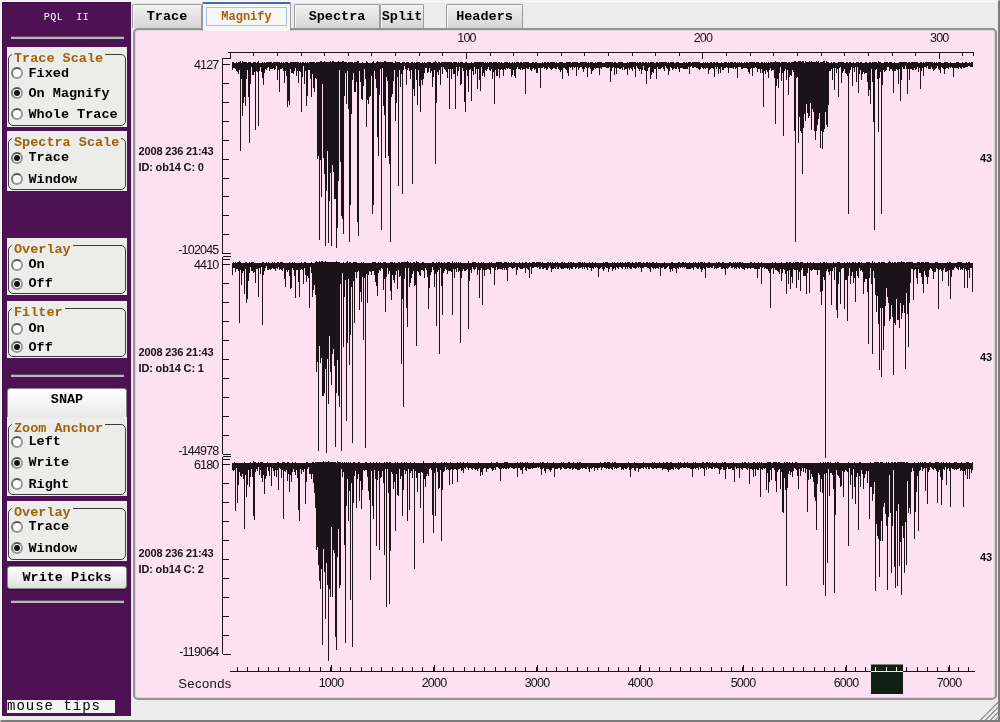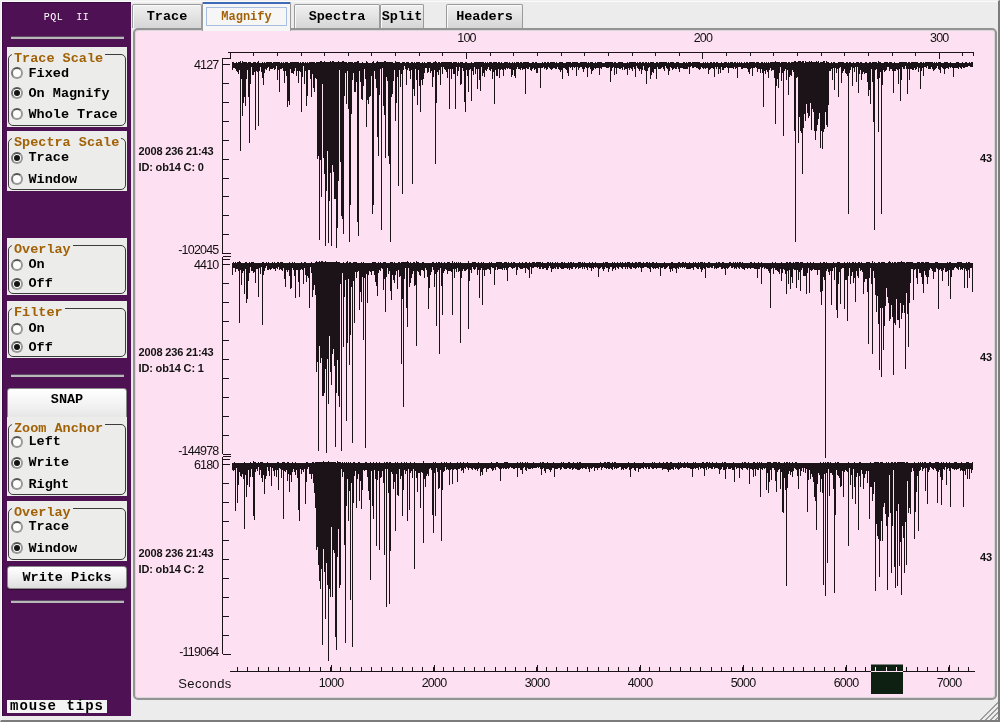--- a/index.html
+++ b/index.html
@@ -15,22 +15,22 @@
 .glab{position:absolute;top:1px;left:5px;background:#ececea;padding:4px 2px;font-weight:bold;font-size:13.5px;line-height:13px;color:#a16207}
 .row{position:absolute;left:4px;height:18px;width:112px}
 .rad{position:absolute;left:0;top:2.5px;width:12px;height:12px;border-radius:50%;background:#fdfdfd;
  border:2px solid #999;border-top-color:#555;border-left-color:#777}
 .rad.sel::after{content:"";position:absolute;left:1px;top:1px;width:6px;height:6px;border-radius:50%;background:#141414}
 .rt{position:absolute;left:17.5px;top:0;font-weight:bold;font-size:13.5px;line-height:18px;color:#000}
 .btn{position:absolute;left:5px;width:120px;background:linear-gradient(#ffffff,#f2f2f2 45%,#dedede);
  border:1px solid #8a8a8a;border-radius:3px;text-align:center;font-weight:bold;font-size:13.5px;color:#000;
  box-shadow:0 1px 1px rgba(0,0,0,.4)}
 .btn.big{font-size:14px}
-#mtips{position:absolute;left:5px;top:697.7px;width:100px;height:13.5px;background:#f4f4f4;
- text-align:center;font-weight:bold;font-size:14px;letter-spacing:1px;line-height:13.5px;color:#000}
+#mtips{position:absolute;left:5px;top:697.7px;width:108px;height:13.5px;background:#f4f4f4;
+ font-weight:normal;font-size:14px;letter-spacing:1px;line-height:13.5px;color:#000}
 .tab{position:absolute;top:4px;height:24px;background:linear-gradient(#f0f0f0,#d6d6d6);
  border:1px solid #9a9a9a;border-bottom:none;border-radius:2px 2px 0 0;
  text-align:center;font-weight:bold;font-size:13.5px;line-height:23px;color:#000;
  box-shadow:inset 1px 1px 0 #fafafa}
 #seltab{position:absolute;top:1px;height:30px;background:#f6f6f6;border:1px solid #9a9a9a;border-bottom:none;
  border-top:3px solid #3d6cb4;border-radius:3px 3px 0 0;z-index:5}
 #selin{position:absolute;left:3px;right:3px;top:3px;bottom:5px;border:1px solid #a8bede;
  text-align:center;font-weight:bold;font-size:12px;line-height:19px;color:#a16207}
 #panel{position:absolute;left:133px;top:28px;width:864px;height:671.5px;background:#fee0f3;
  border:2px solid #949494;box-shadow:inset 0 0 0 1px #d8d8d8;border-radius:5px}

